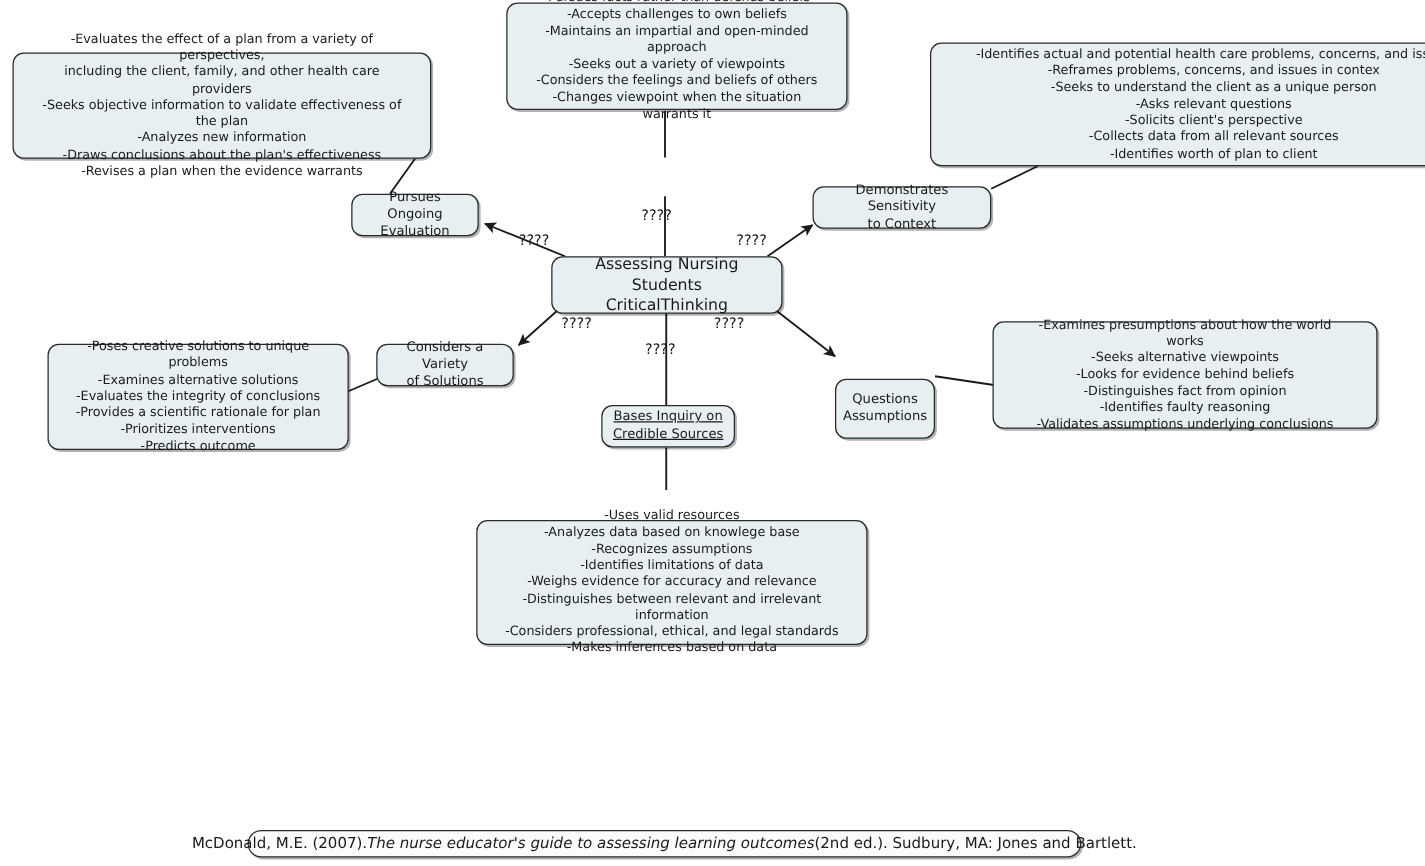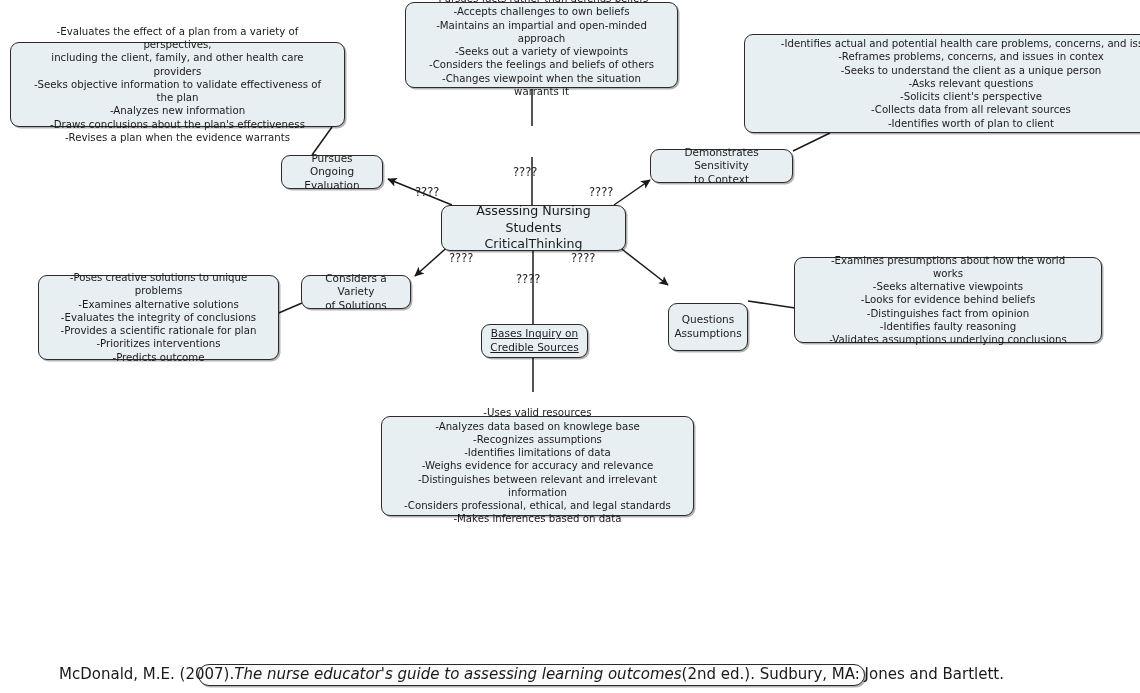--- a/index.html
+++ b/index.html
@@ -53,21 +53,21 @@
   .central {
     font-size: 12.6px;
     padding: 22px 10px;
   }
   .plain {
     background: #fbfbfb;
     border-radius: 11px;
     font-size: 9.6px;
     padding: 4px 10px;
   }
-  .plain.cite { font-size: 15px; }
+  .plain.cite { font-size: 12px; }
   .plain.cite i { font-style: italic; }
   .edge-label {
     position: absolute;
     font-size: 11.5px;
     color: #1a1a1a;
     white-space: nowrap;
   }
 </style>
 </head>
 <body>

